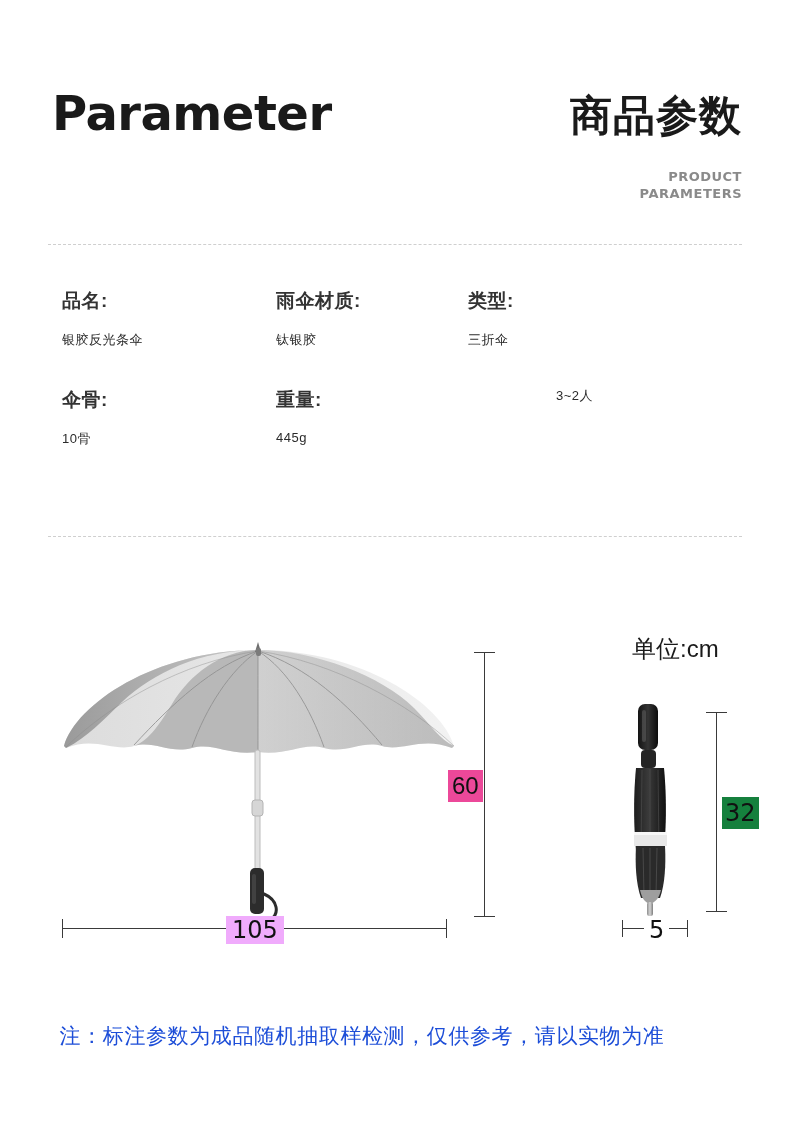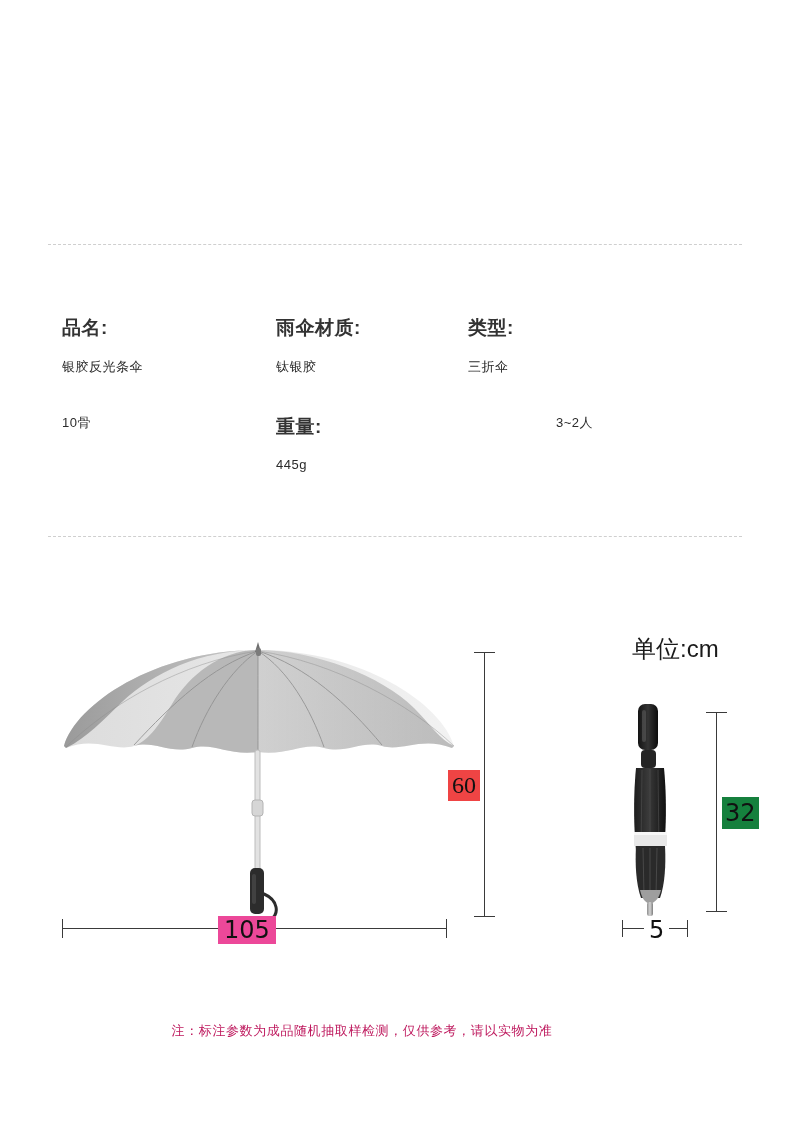--- a/index.html
+++ b/index.html
@@ -71,21 +71,20 @@
   }
   .divider.top { top: 244px; }
   .divider.bottom { top: 536px; }
 
   
   .specs {
     position: absolute;
     left: 48px;
     top: 288px;
     width: 700px;
-    margin-top: 27px;
   }
   .spec-row {
     display: flex;
     margin-bottom: 38px;
   }
   .spec-cell {
     box-sizing: border-box;
   }
   .spec-cell.c1 { width: 228px; padding-left: 14px; }
   .spec-cell.c2 { width: 280px; }
@@ -154,23 +153,23 @@
     background: #3a3a3a;
   }
   .dim-v-60 .cap-top { top: 0; }
   .dim-v-60 .cap-bot { top: 264px; }
   .dim-v-60 .txt {
     position: absolute;
     left: -22px;
     top: 118px;
     font-size: 24px;
     color: #111;
-    background: #ef4444;
+    background: #ec4899;
     padding: 2px 4px;
-    font-family: Liberation Serif, serif;
+    font-family: Liberation Sans, sans-serif;
   }
 
   
   .dim-h-105 {
     position: absolute;
     left: 62px;
     top: 326px;
     width: 385px;
     height: 26px;
   }
@@ -187,25 +186,25 @@
     position: absolute;
     top: 3px;
     width: 1px;
     height: 19px;
     background: #3a3a3a;
   }
   .dim-h-105 .cap-l { left: 0; }
   .dim-h-105 .cap-r { left: 384px; }
   .dim-h-105 .txt {
     position: absolute;
-    left: 156px;
+    left: 164px;
     top: 0;
     font-size: 24px;
     color: #111;
-    background: #ec4899;
+    background: #f0abfc;
     padding: 0 6px;
     font-family: "DejaVu Sans", sans-serif;
   }
 
   
   .umbrella-closed {
     position: absolute;
     left: 614px;
     top: 112px;
     width: 74px;
@@ -286,50 +285,59 @@
     font-family: "DejaVu Sans", sans-serif;
   }
 
   
   .footnote {
     position: absolute;
     left: 0;
     top: 1022px;
     width: 724px;
     text-align: center;
-    font-size: 13px;
-    color: #be185d;
+    font-size: 21px;
+    color: #1d4ed8;
     letter-spacing: 0.6px;
   }
 </style>
 </head>
 <body>
 
 <div class="page">
 
+  <div class="header">
+    <div class="title-en">Parameter</div>
+    <div class="title-cn">商品参数</div>
+    <div class="subtitle">
+      <div>PRODUCT</div>
+      <div>PARAMETERS</div>
+    </div>
+  </div>
 
   <div class="divider top"></div>
 
   <div class="specs">
     <div class="spec-row">
       <div class="spec-cell c1">
         <div class="spec-label">品名:</div>
         <div class="spec-value">银胶反光条伞</div>
       </div>
       <div class="spec-cell c3">
         <div class="spec-label">雨伞材质:</div>
         <div class="spec-value">钛银胶</div>
       </div>
       <div class="spec-cell c2">
         <div class="spec-label">类型:</div>
         <div class="spec-value">三折伞</div>
       </div>
     </div>
     <div class="spec-row">
       <div class="spec-cell c1">
+        <div class="spec-label">伞骨:</div>
         <div class="spec-value">10骨</div>
       </div>
       <div class="spec-cell c2">
         <div class="spec-label">重量:</div>
         <div class="spec-value">445g</div>
       </div>
       <div class="spec-cell c3">
         <div class="spec-value">3~2人</div>
       </div>
     </div>

